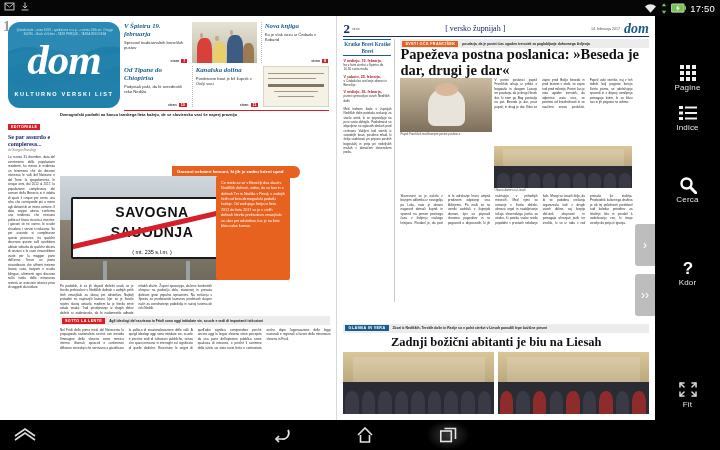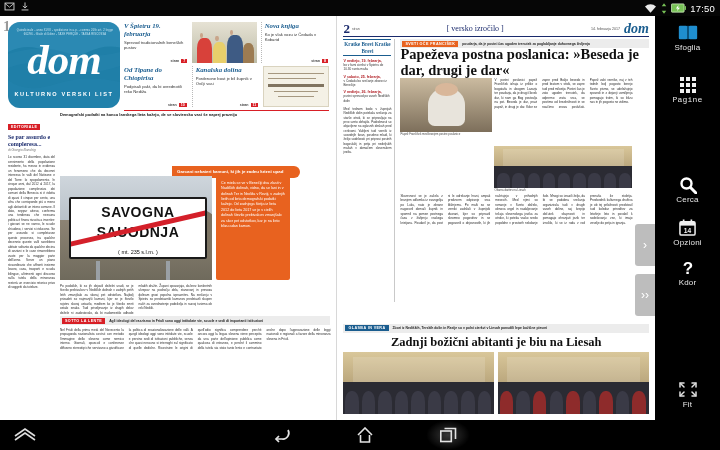--- a/index.html
+++ b/index.html
@@ -48,21 +48,21 @@
   .tag{display:inline-block;background:#d81f26;color:#fff;font-size:3.7px;font-weight:bold;padding:1px 3px;letter-spacing:.4px;}
   .tag.blue{background:#1a5d8f;}
   .tag.org{background:#e8621f;}
   .ed-title{font-family:"Liberation Serif",serif;font-weight:bold;color:#1a2a6c;font-size:6px;line-height:1.1;margin-top:2px;}
   .ed-by{font-size:3.4px;color:#777;font-style:italic;margin-top:1px;}
 
   .lede{position:absolute;left:60px;top:96px;right:8px;font-size:4px;color:#111;font-weight:bold;line-height:1.25;}
   .l-head{position:absolute;left:60px;top:104px;right:6px;font-family:"Liberation Serif",serif;font-weight:bold;color:#1a2a6c;font-size:19.5px;line-height:1.06;letter-spacing:-.3px;}
   .l-sub{position:absolute;left:172px;top:150px;width:118px;background:#e8621f;color:#fff;font-size:4.4px;font-weight:bold;padding:3px 5px;border-radius:0 9px 9px 0;line-height:1.3;}
 
-  .photo{position:absolute;overflow:hidden;background:#bfc4c9;}
+  .photo{position:absolute;overflow:hidden;background:#bfc4c9;padding-left:28px;}
   .sign-photo{left:60px;top:160px;width:152px;height:104px;}
   .sky{position:absolute;left:0;top:0;right:0;height:46%;background:linear-gradient(#cfd6dc,#b6bfc7);}
   .hill{position:absolute;left:0;right:0;bottom:0;height:58%;background:linear-gradient(#8d8374,#6f6a5c);}
   .hill2{position:absolute;right:-6%;bottom:20%;width:48%;height:52%;background:#7c7464;border-radius:50% 50% 0 0;}
   .signboard{position:absolute;left:6%;top:20%;width:88%;height:56%;background:#fff;border:2px solid #1a1a1a;border-radius:2px;overflow:hidden;}
   .signboard .t1{position:absolute;left:0;right:0;top:9%;text-align:center;font-family:"Liberation Sans",sans-serif;font-weight:bold;font-size:14px;color:#111;letter-spacing:.5px;}
   .signboard .t2{position:absolute;left:0;right:0;top:43%;text-align:center;font-family:"Liberation Sans",sans-serif;font-weight:bold;font-size:14px;color:#111;letter-spacing:.5px;}
   .signboard .t3{position:absolute;left:0;right:0;bottom:4%;text-align:center;font-size:5.5px;color:#111;}
   .slash{position:absolute;left:-4%;top:46%;width:108%;height:5px;background:#d4202a;transform:rotate(-13deg);}
   .post{position:absolute;width:4px;background:#9aa0a5;bottom:0;height:18%;}
@@ -270,21 +270,21 @@
           <div class="colbox" style="position:static;margin-top:3px;height:34px;column-count:4;">
             Nel Friuli della prima metà del Novecento la propaganda nazionalista costruì con metodo l'immagine dello sloveno come nemico interno. Giornali, opuscoli e conferenze diffusero stereotipi che servivano a giustificare la politica di snazionalizzazione delle valli. A quegli ideologi oggi sono intitolate vie, scuole e persino sedi di istituzioni pubbliche, senza che quasi nessuno si interroghi sul significato di quelle dediche. Ricostruire le origini di quell'odio significa comprendere perché ancora oggi la lingua slovena viene percepita da una parte dell'opinione pubblica come qualcosa di estraneo, e perché il cammino della tutela sia stato tanto lento e contrastato anche dopo l'approvazione delle leggi nazionali e regionali a favore della minoranza slovena in Friuli.
           </div>
         </div>
       </div>
 
       <div class="page right">
         <div class="r-top">
           <span class="r-pg">2</span>
           <span class="r-pgsub">stran</span>
-          <span class="r-sect">[ versko izročilo ]</span>
+          <span class="r-sect">[ versko župnijah ]</span>
           <span class="r-date">14. februarja 2017</span>
           <span class="r-dom">dom</span>
         </div>
 
         <div class="brevi">
           <div class="brevi-h">Kratke Brevi Kratke Brevi</div>
           <div class="brevi-item">
             <div class="brevi-d">V nediejo, 19. febrarja,</div>
             <div style="font-size:3.1px;line-height:1.4;color:#333">bo v farni cierkvi v Špietru ob 10.30 sveta maša</div>
           </div>
@@ -377,73 +377,66 @@
         </div>
       </div>
     </div>
 
     <div class="arrowbtn arrow1">›</div>
     <div class="arrowbtn arrow2">››</div>
   </div>
 
   <div class="sidebar">
 
-    <div class="side-item" style="position:absolute;top:8px;">
-      <span class="side-ico">
-        <svg width="20" height="15" viewBox="0 0 24 18">
-          <rect x="1" y="1" width="10" height="16" rx="1.5" fill="#1f8ecf"></rect>
-          <rect x="13" y="1" width="10" height="16" rx="1.5" fill="#1f8ecf"></rect>
-          <rect x="11" y="1" width="2" height="16" fill="#0e5f91"></rect>
-        </svg>
-      </span>
-      <span class="side-lbl">Sfoglia</span>
-    </div>
-
-    <div class="side-item" style="position:absolute;top:60px;font-family:Liberation Mono, monospace;">
+
+    <div class="side-item" style="position:absolute;top:48px;">
       <span class="side-ico">
         <svg width="16" height="16" viewBox="0 0 16 16">
           <g fill="#f0f0f0">
             <rect x="0" y="0" width="4" height="4"></rect>
               <rect x="6" y="0" width="4" height="4"></rect>
               <rect x="12" y="0" width="4" height="4"></rect>
             <rect x="0" y="6" width="4" height="4"></rect>
               <rect x="6" y="6" width="4" height="4"></rect>
               <rect x="12" y="6" width="4" height="4"></rect>
             <rect x="0" y="12" width="4" height="4"></rect>
               <rect x="6" y="12" width="4" height="4"></rect>
               <rect x="12" y="12" width="4" height="4"></rect>
           </g>
         </svg>
       </span>
       <span class="side-lbl">Pagine</span>
     </div>
 
+    <div class="side-item" style="position:absolute;top:88px;">
+      <span class="side-ico">
+        <svg width="18" height="14" viewBox="0 0 18 14">
+          <g fill="#f0f0f0">
+            <rect x="0" y="0" width="4" height="3"></rect>
+              <rect x="6" y="0.5" width="12" height="2"></rect>
+            <rect x="0" y="5.5" width="4" height="3"></rect>
+              <rect x="6" y="6" width="12" height="2"></rect>
+            <rect x="0" y="11" width="4" height="3"></rect>
+              <rect x="6" y="11.5" width="12" height="2"></rect>
+          </g>
+        </svg>
+      </span>
+      <span class="side-lbl">Indice</span>
+    </div>
 
     <div class="side-item" style="position:absolute;top:160px;align-items:center;">
       <span class="side-ico">
         <svg width="18" height="18" viewBox="0 0 18 18">
           <circle cx="7.5" cy="7.5" r="5" fill="none" stroke="#fff" stroke-width="2.4"></circle>
           <path d="M11.5 11.5 L17 17" stroke="#fff" stroke-width="3" stroke-linecap="round"></path>
         </svg>
       </span>
       <span class="side-lbl">Cerca</span>
     </div>
 
-    <div class="side-item" style="position:absolute;top:203px;">
-      <span class="side-ico">
-        <svg width="17" height="17" viewBox="0 0 18 18">
-          <rect x="1" y="3" width="16" height="14" rx="1.5" fill="none" stroke="#f0f0f0" stroke-width="1.6"></rect>
-          <rect x="1" y="3" width="16" height="4" fill="#f0f0f0"></rect>
-          <rect x="4" y="0.5" width="1.8" height="3.5" fill="#f0f0f0"></rect>
-          <rect x="12.2" y="0.5" width="1.8" height="3.5" fill="#f0f0f0"></rect>
-          <text x="9" y="15" font-size="7" font-family="Liberation Sans, sans-serif" fill="#f0f0f0" text-anchor="middle" font-weight="bold">14</text>
-        </svg>
-      </span>
-      <span class="side-lbl">Opzioni</span>
-    </div>
 
     <div class="side-item" style="position:absolute;top:243px;">
       <span class="side-ico">
         <svg width="14" height="18" viewBox="0 0 14 18">
           <text x="7" y="15" font-size="17" font-family="Liberation Sans, sans-serif" fill="#fff" text-anchor="middle" font-weight="bold">?</text>
         </svg>
       </span>
       <span class="side-lbl">Kdor</span>
     </div>
 

